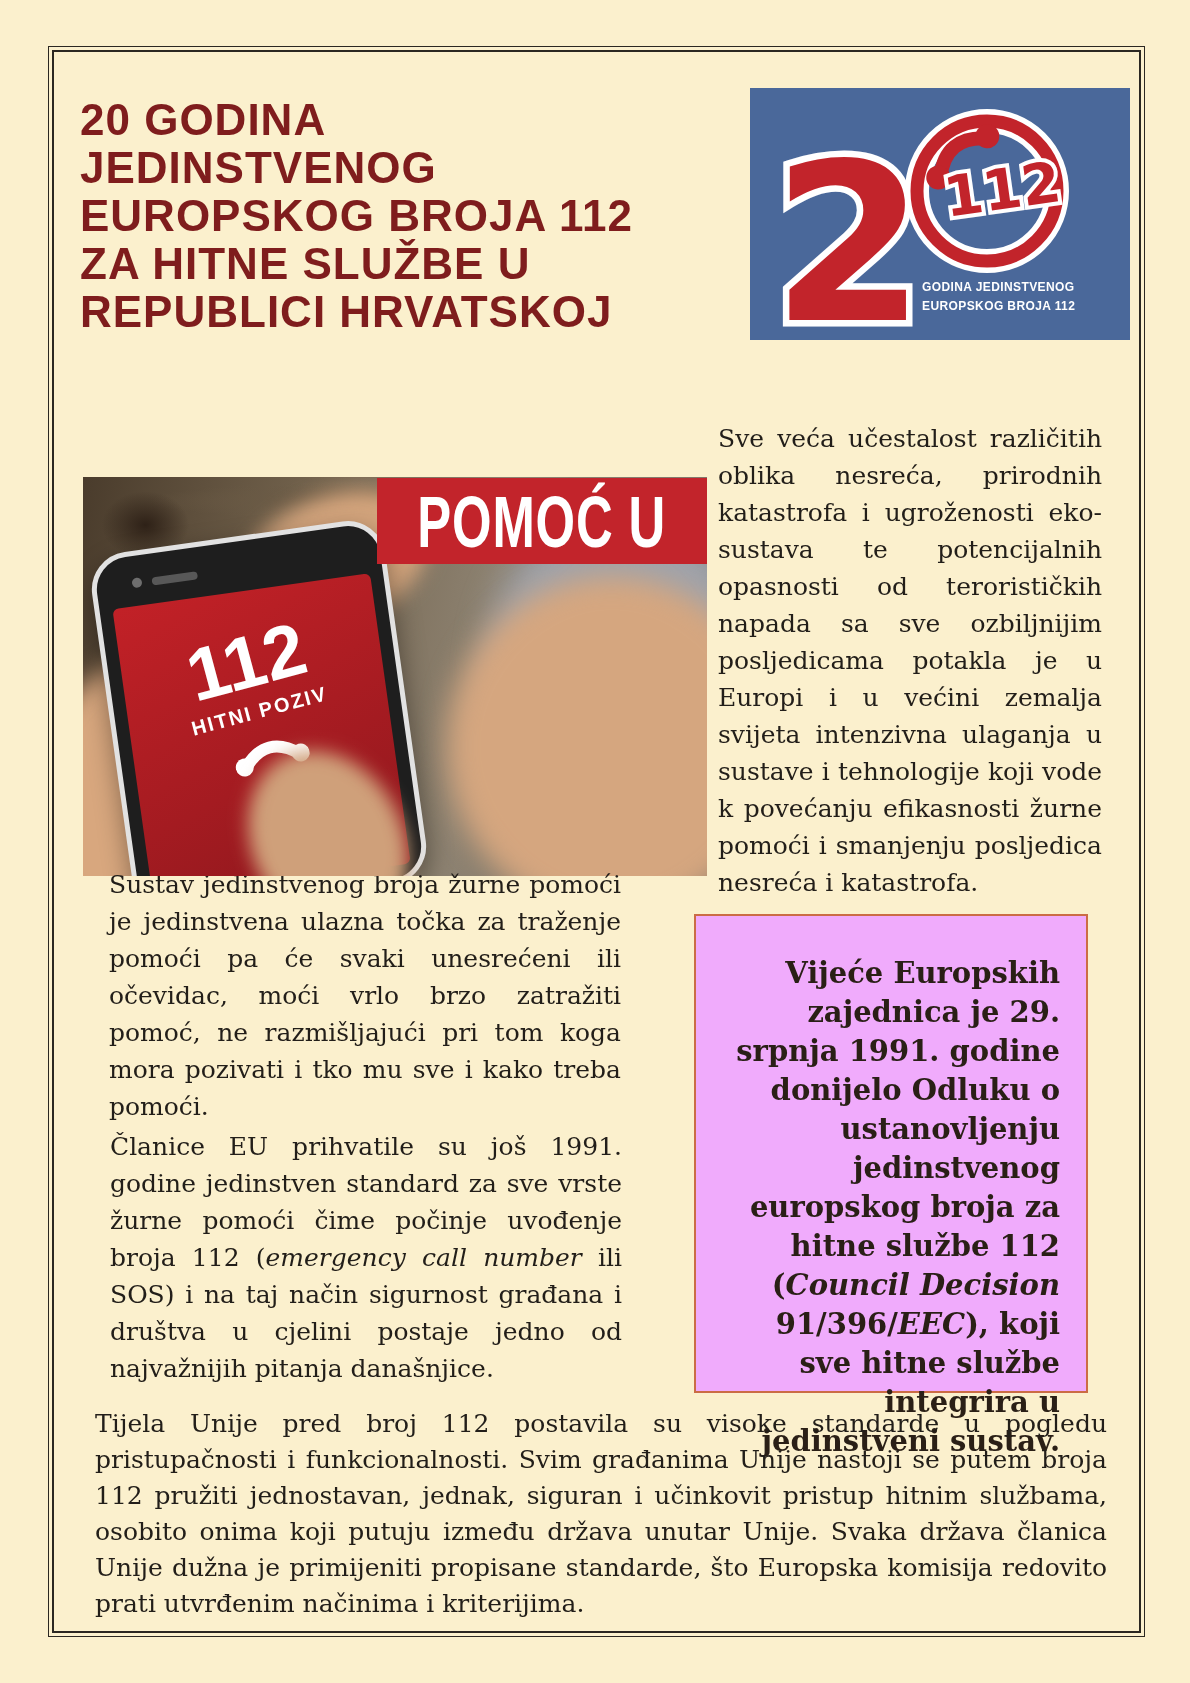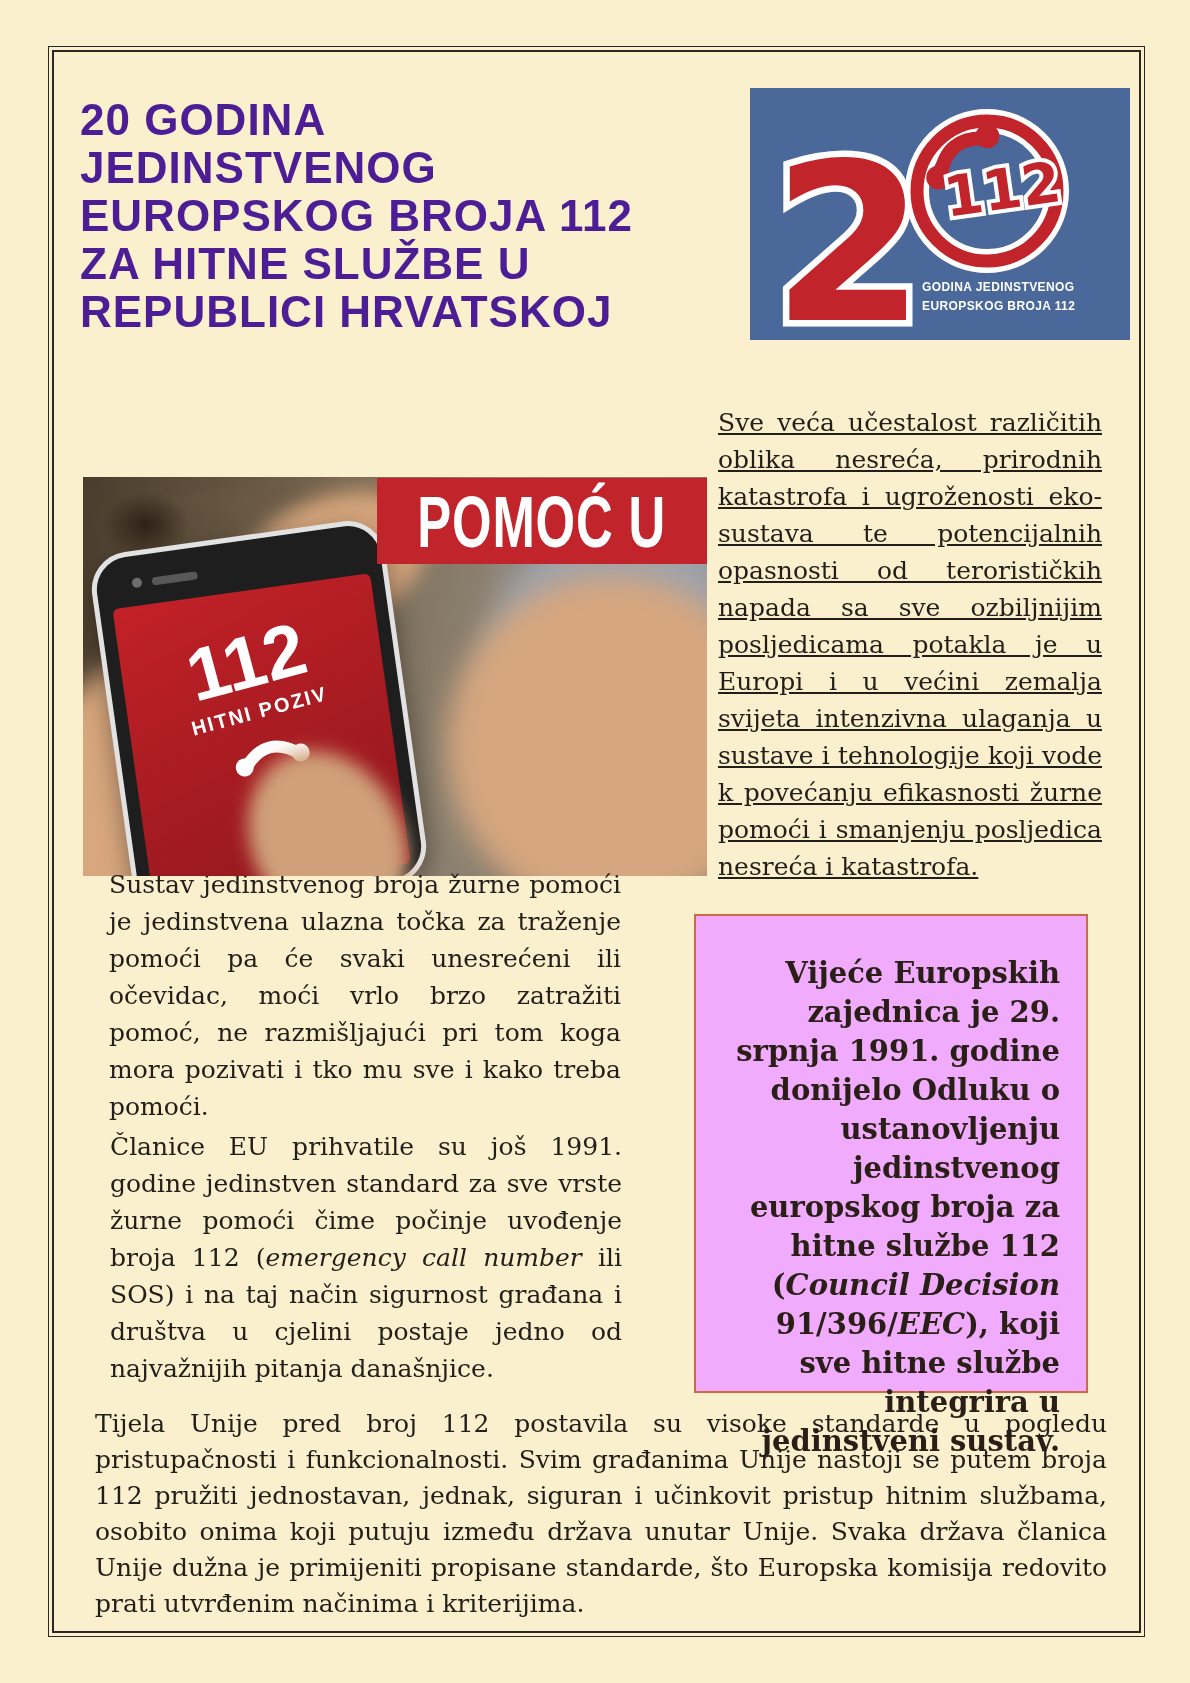--- a/index.html
+++ b/index.html
@@ -12,21 +12,21 @@
   }
   .abs{position:absolute;}
   
   .frame{position:absolute;left:48px;top:46px;right:45px;bottom:46px;border:1.5px solid #2B2721;pointer-events:none;}
   .frame-inner{position:absolute;inset:3px;border:2.5px solid #2B2721;}
   
   .title{
     left:80px;top:96px;width:640px;
     font-family:"Liberation Sans","DejaVu Sans",sans-serif;
     font-weight:bold;font-size:44px;line-height:48px;
-    letter-spacing:1px;color:#4c1d95;
+    letter-spacing:1px;color:#7f1d1d;
     white-space:pre-line;margin:0;
   }
   .logo{left:750px;top:88px;width:380px;height:252px;background:#4A689A;}
   .logo svg{position:absolute;inset:0;}
   .logo-caption{
     position:absolute;left:172px;top:190px;width:200px;
     font-family:"Liberation Sans",sans-serif;font-weight:bold;
     font-size:12px;line-height:19px;color:#ffffff;
     letter-spacing:.4px;white-space:pre-line;
   }
@@ -70,21 +70,21 @@
   .banner-2{top:91px;left:249px;height:84px;}
   .banner span{
     font-family:"Liberation Sans",sans-serif;font-weight:800;color:#fff;
     font-size:62px;letter-spacing:1px;transform:scale(.82,1.18);
     white-space:nowrap;
   }
   
   .bodytext{
     font-size:25px;line-height:37px;text-align:justify;margin:0;
   }
-  .intro{left:718px;top:404px;width:384px;text-decoration:underline;}
+  .intro{left:718px;top:420px;width:384px;}
   .p1{left:97px;top:866px;width:512px;margin-left:12px;}
   .p2{left:97px;top:1128px;width:512px;margin-left:13px;}
   .bottom{left:95px;top:1406px;width:1012px;line-height:36px;}
   
   .callout{
     left:694px;top:914px;width:394px;height:479px;box-sizing:border-box;
     background:#f0abfc;border:2px solid #CB6C45;
     padding:38px 26px 0 26px;
     font-weight:bold;font-size:29px;line-height:39px;
     text-align:right;color:#2A1F16;

